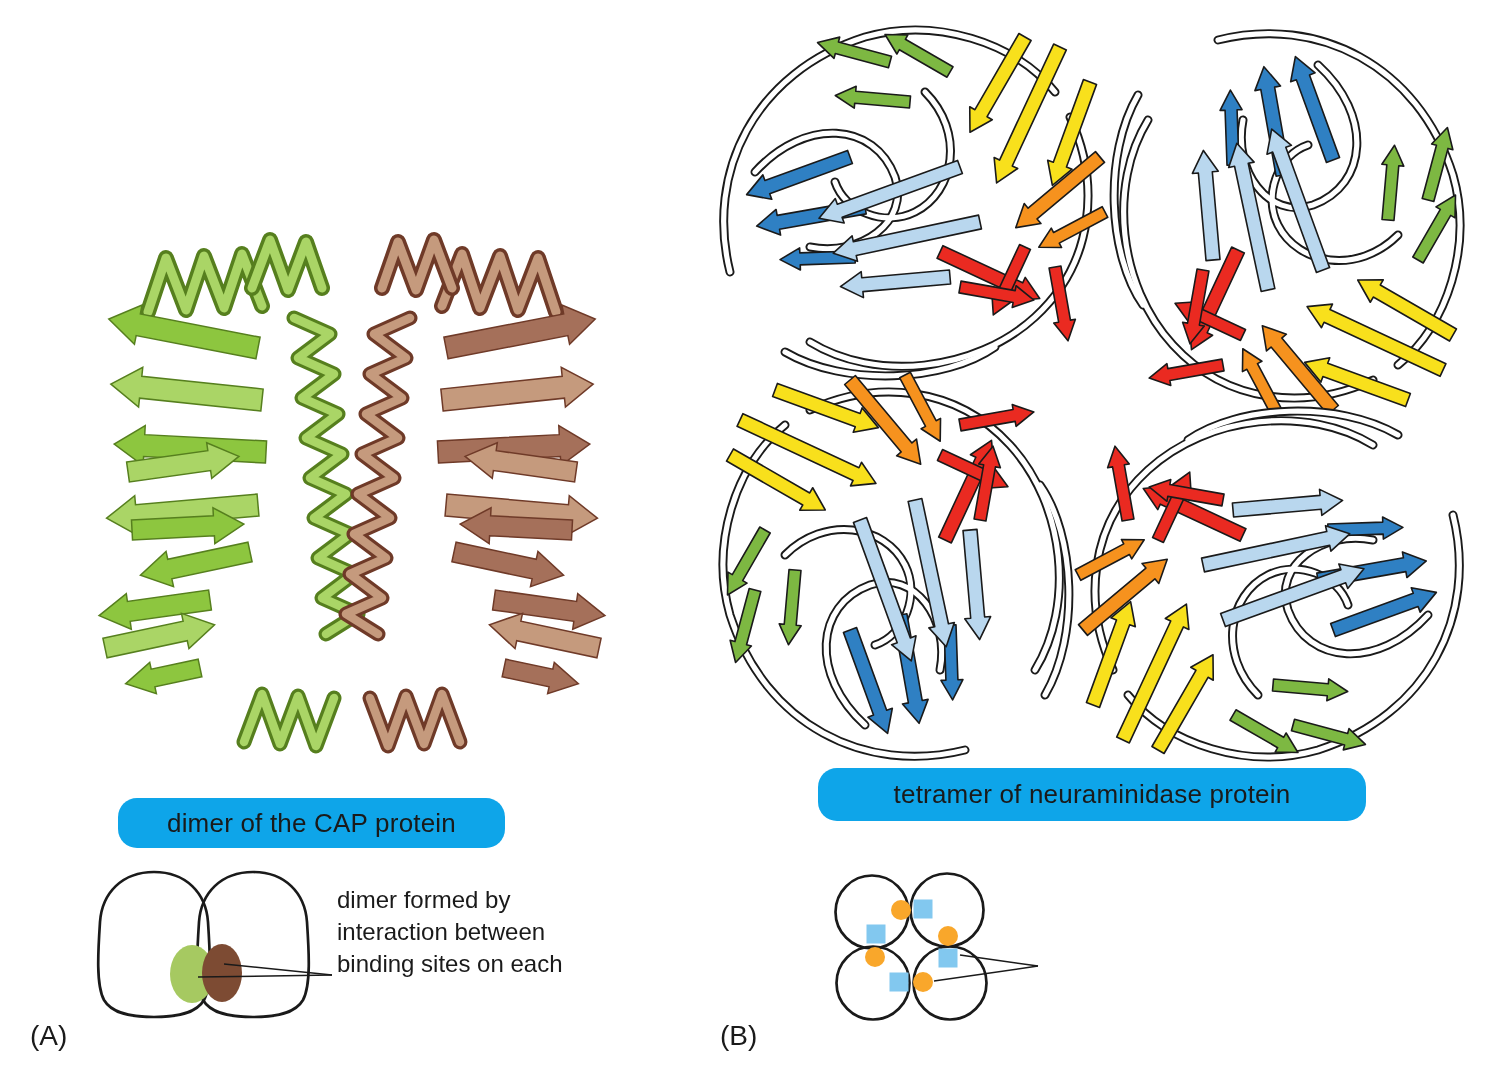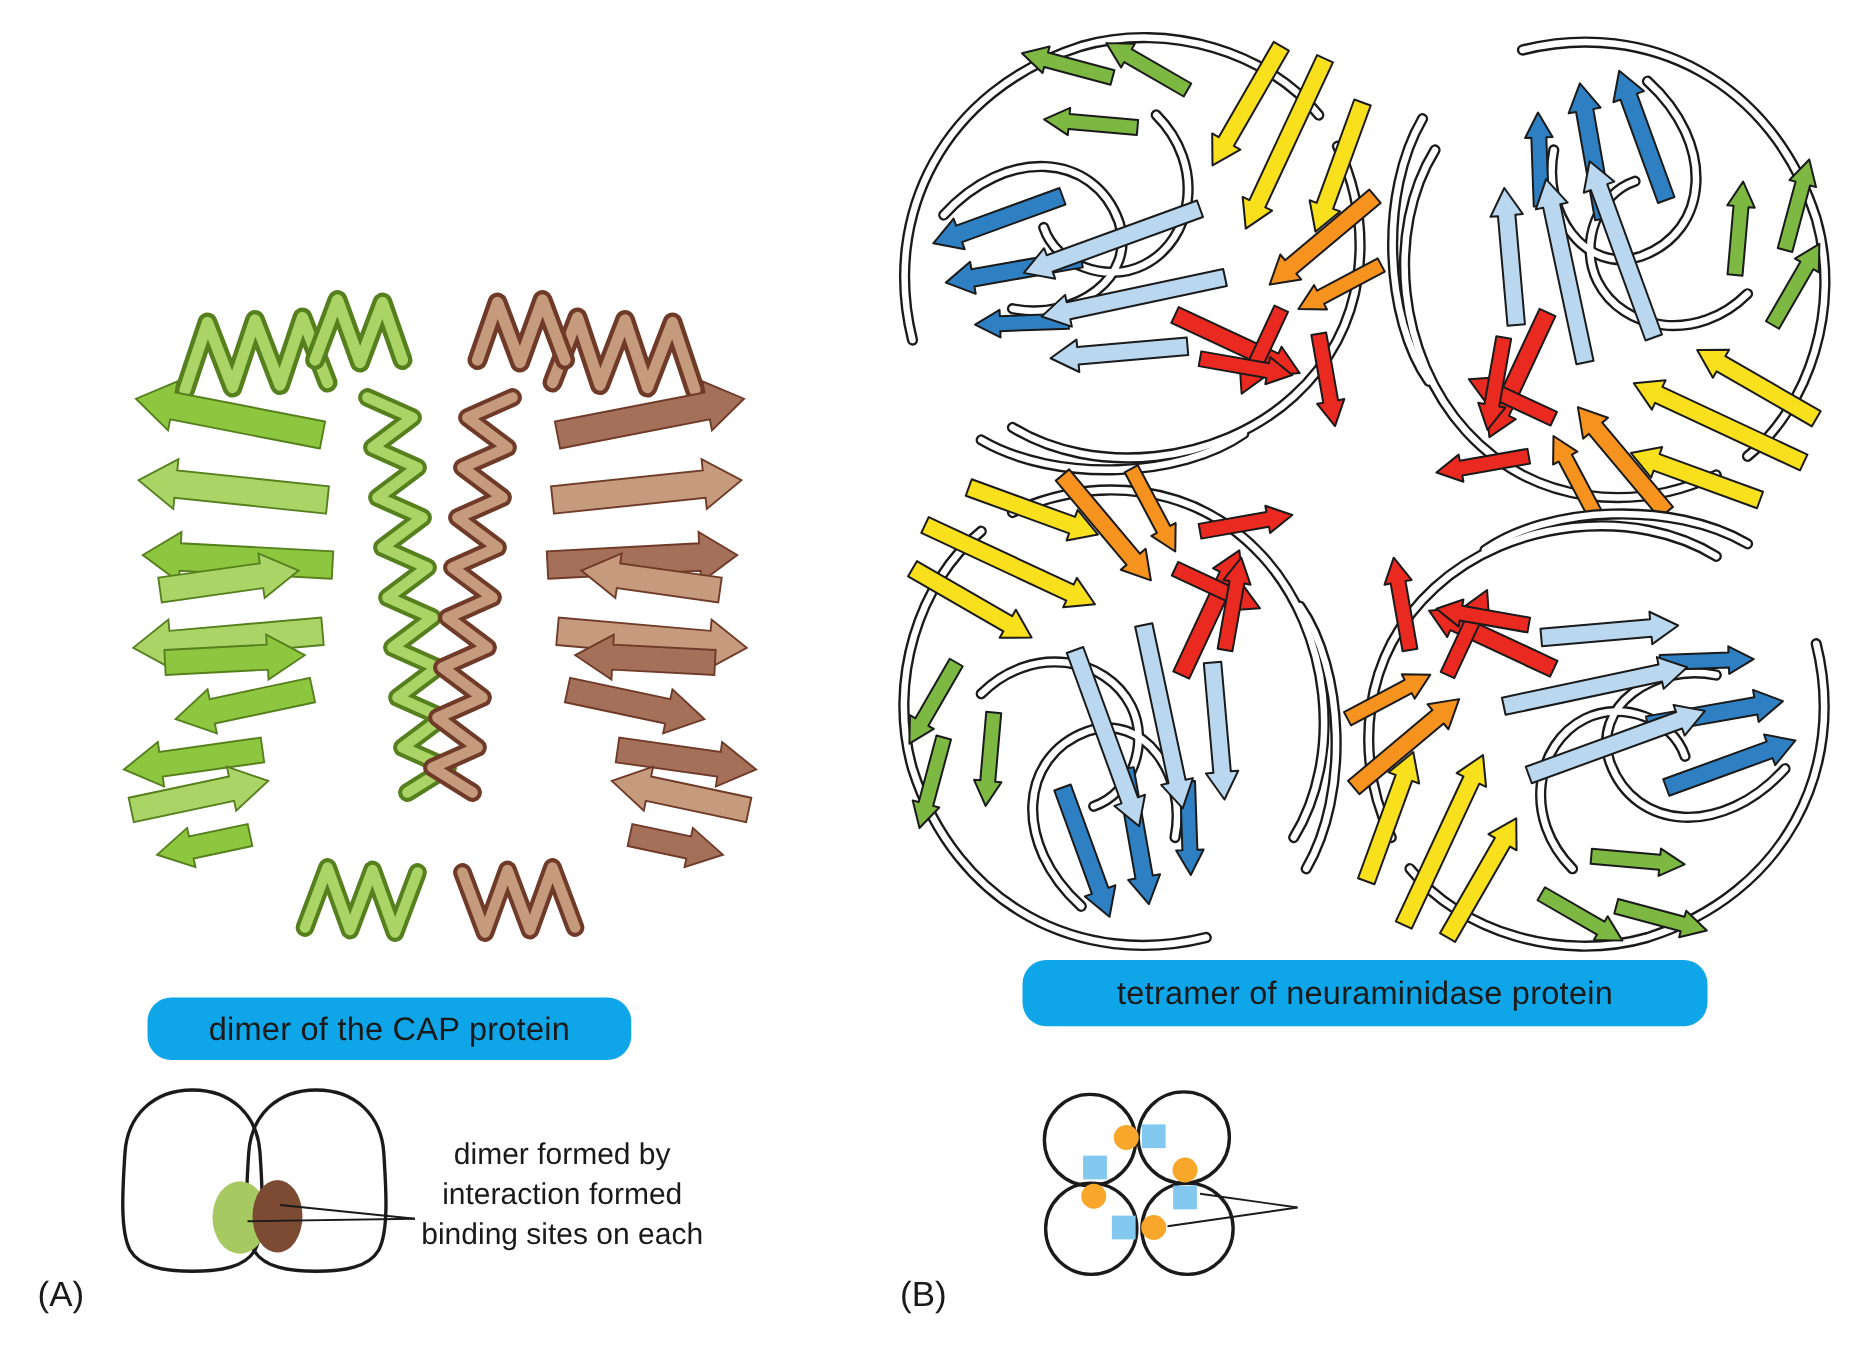--- a/index.html
+++ b/index.html
@@ -155,23 +155,23 @@
 </svg>
 
   <div class="label-box" style="left:118px;top:798px;width:387px;height:50px;">
     <span>dimer of the CAP protein</span>
   </div>
 
   <div class="label-box" style="left:818px;top:768px;width:548px;height:53px;">
     <span>tetramer of neuraminidase protein</span>
   </div>
 
-  <div class="caption" style="left:337px;top:908px;text-align:center;">
+  <div class="caption" style="left:337px;top:884px;">
     <div>dimer formed by</div>
-    <div>interaction formed</div>
+    <div>interaction between</div>
     <div>binding sites on each</div>
   </div>
 
 
   <div class="panel-letter" style="left:30px;top:1020px;">(A)</div>
   <div class="panel-letter" style="left:720px;top:1020px;">(B)</div>
 
 </div>
 
 </body></html>

